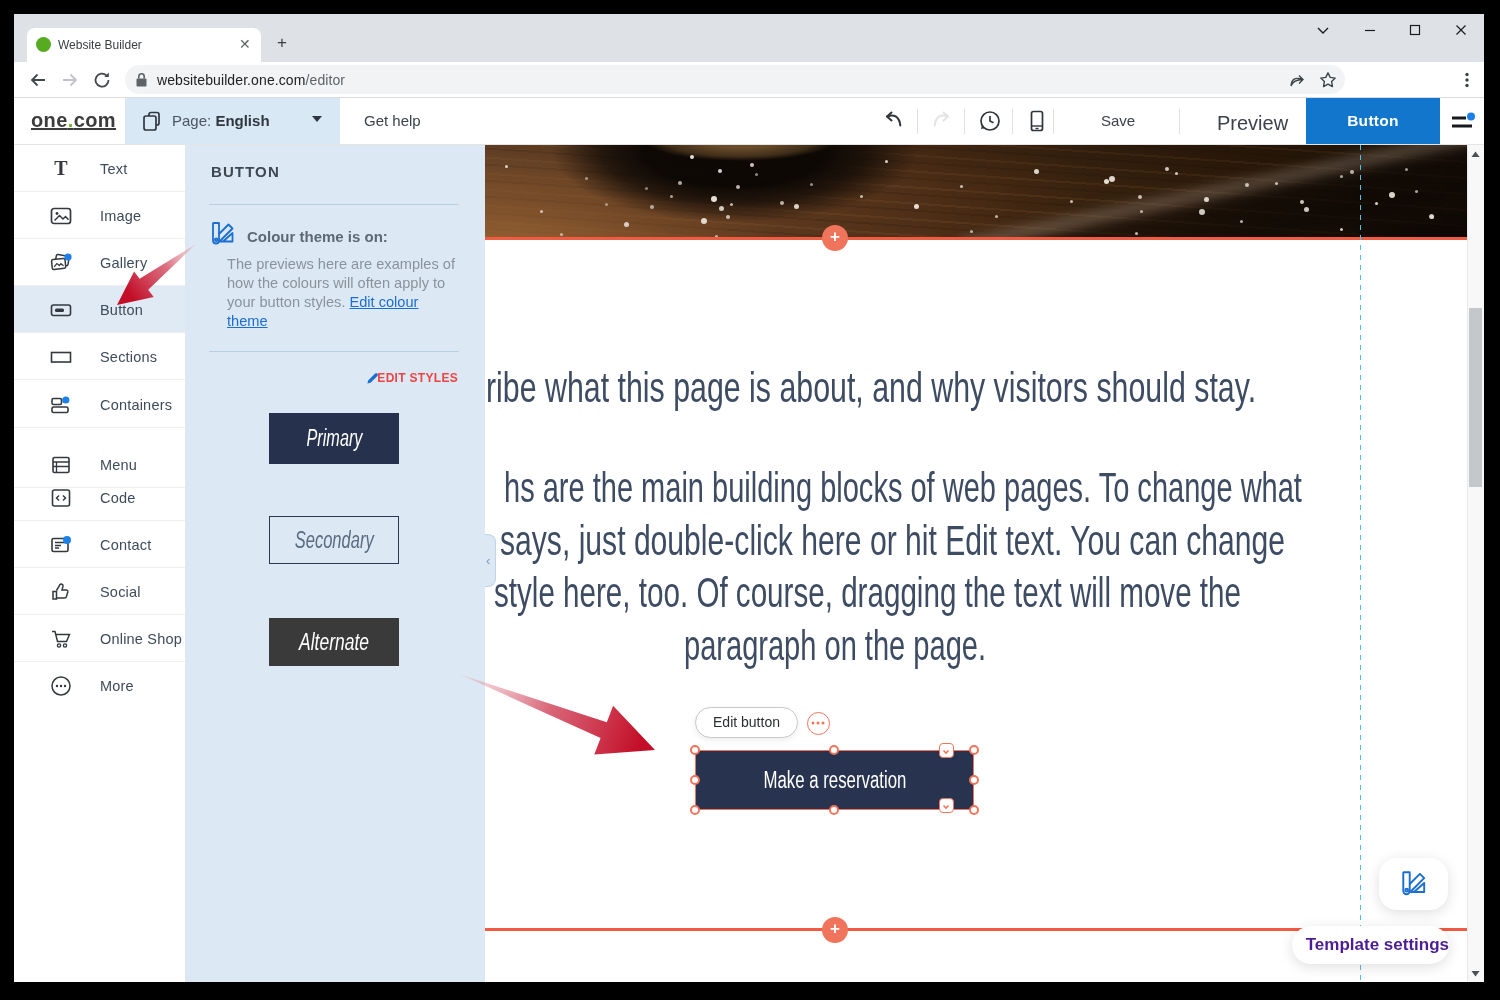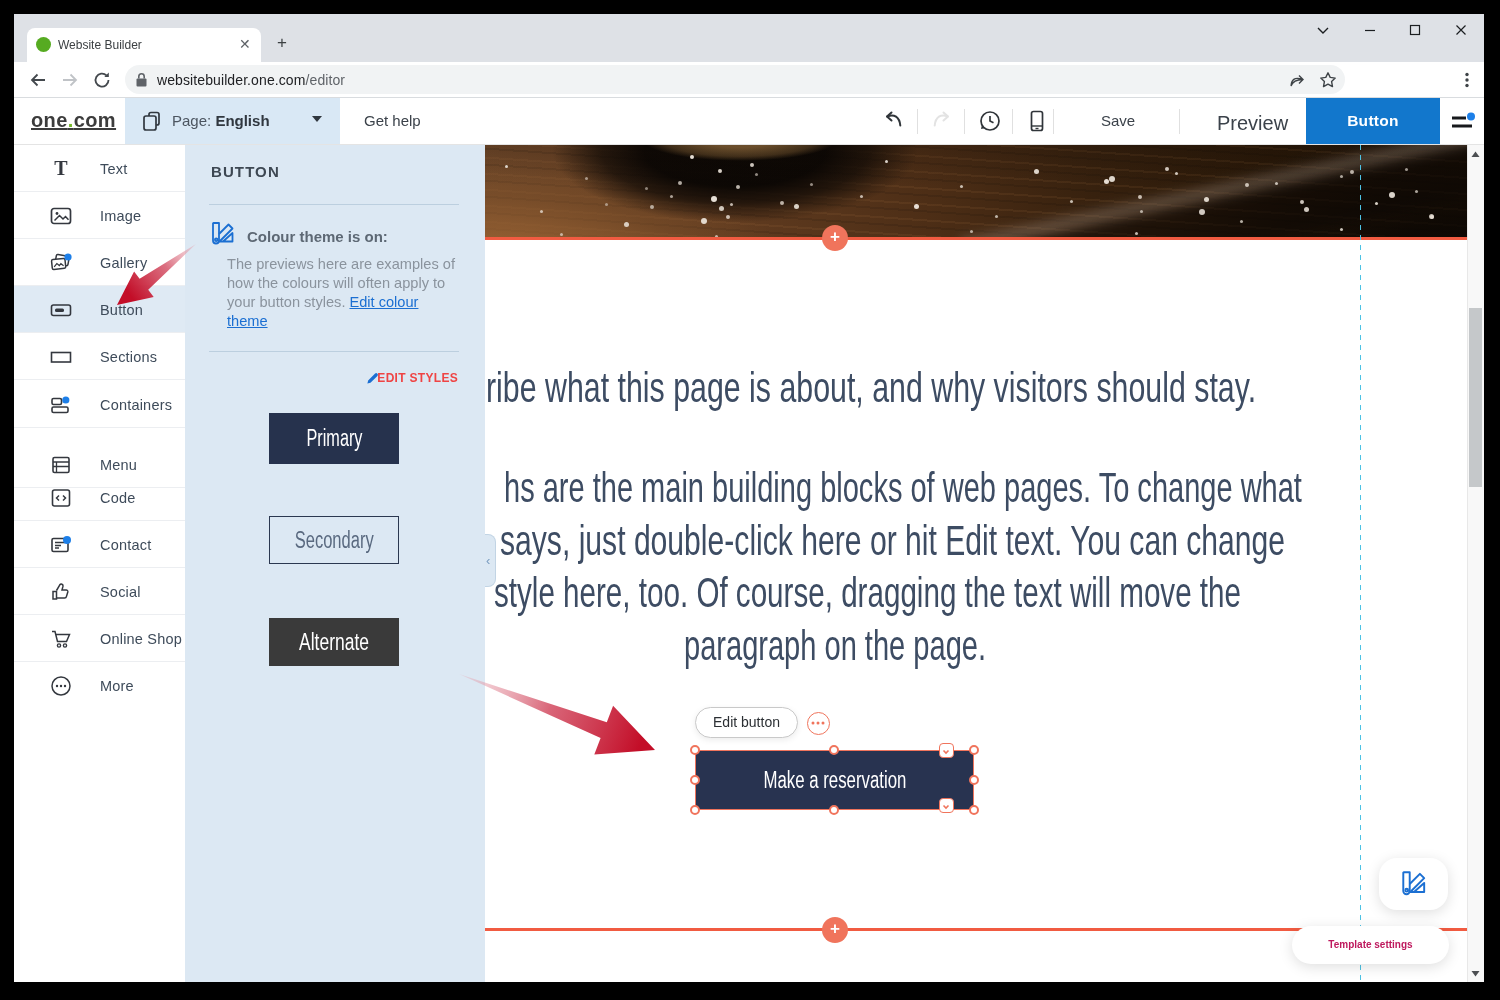--- a/index.html
+++ b/index.html
@@ -40,21 +40,21 @@
   .slab { position:absolute; left:66px; top:16px; font-size:14.5px; color:#3e4b5a; letter-spacing:.2px;margin-left:20px; }
   .sico { position:absolute; left:36px; top:13px; width:22px; height:22px; }
   
   #panel { left:185px; top:145px; width:300px; height:837px; background:#dce8f3; }
   #ptitle { left:211px; top:163px; font-size:15px; font-weight:bold; color:#3d4752; letter-spacing:1.1px; }
   .phr { left:209px; width:250px; height:1px; background:#bccfdf; }
   #cthead { left:247px; top:228px; font-size:15px; font-weight:bold; color:#5d6874; }
   #ppara { left:209px; top:255px; font-size:14.6px; line-height:19px; color:#8a939d; white-space:nowrap;margin-left:18px; }
   #ppara a { color:#1b6fd2; }
   #editstyles { right:1042px; top:371px; font-size:12px; font-weight:bold; color:#ef4444; letter-spacing:.3px; }
-  .pbtn { left:269px; width:130px; display:flex; align-items:center; justify-content:center; }
+  .pbtn { left:269px; width:130px; display:flex; align-items:center; justify-content:center;font-style:italic; }
   #pb1 { top:413px; height:51px; background:#26324d; }
   #pb2 { top:516px; height:48px; border:1.5px solid #2b3850; }
   #pb3 { top:618px; height:48px; background:#3a3a3a; }
   #ptab { z-index:6; left:485px; top:534px; width:11px; height:53px; background:#dce8f3; border:1px solid #c2d4e4; border-left:none; border-radius:0 8px 8px 0; }
   #ptab span { position:absolute; left:1px; top:18px; color:#7a9cc0; font-size:13px; }
   
   #canvas { left:485px; top:145px; width:982px; height:837px; background:#fff; overflow:hidden; }
   .cond { font-family:"Liberation Sans",sans-serif; white-space:nowrap; color:#3d4c63; }
   
   #hero { left:0; top:0; width:982px; height:93px; overflow:hidden;
@@ -75,21 +75,21 @@
   
   #guide { left:875px; top:0; width:1px; height:837px; background-image:repeating-linear-gradient(180deg,#4cc2e4 0 5px,transparent 5px 10px); }
   
   #selbtn { left:210px; top:605px; width:279px; height:60px; border:1.5px solid #f0745c; background:#283350; display:flex; align-items:center; justify-content:center; }
   .hnd { width:10px; height:10px; border-radius:50%; background:#fff; border:2px solid #f0745c; }
   .sqh { width:15px; height:15px; border-radius:4px; background:#fff; border:1.5px solid #f0745c; }
   #editpill { left:210px; top:562px; width:103px; height:31px; background:#fff; border:1px solid #c9c9c9; border-radius:16px; text-align:center; line-height:29px; font-size:14px; color:#2b2f33; box-shadow:0 2px 6px rgba(0,0,0,.08); }
   #dots3 { left:322px; top:567px; width:23px; height:23px; border-radius:50%; background:#fff; border:1.5px solid #f0745c; }
   
   #themebtn { left:894px; top:713px; width:69px; height:52px; background:#fff; border-radius:18px; box-shadow:0 3px 14px rgba(0,0,0,.13); }
-  #tset { left:807px; top:781px; width:157px; height:38px; background:#fff; border-radius:19px; box-shadow:0 3px 14px rgba(0,0,0,.13); text-align:center; line-height:38px; font-size:10px; color:#be185d; font-weight:bold; letter-spacing:0; }
+  #tset { left:807px; top:781px; width:157px; height:38px; background:#fff; border-radius:19px; box-shadow:0 3px 14px rgba(0,0,0,.13); text-align:right; line-height:38px; font-size:17px; color:#4c1d95; font-weight:bold; letter-spacing:0; }
   
   #sbar { left:1467px; top:145px; width:17px; height:837px; background:#f8f8f8; border-left:1px solid #e8e8e8; }
   #sthumb { left:1469px; top:308px; width:13px; height:179px; background:#c5c8ca; }
 </style>
 </head>
 <body>
 
 <div class="abs" id="tabbar"></div>
 <div class="abs" id="tab"></div>
 <div class="abs" id="favicon"></div>

